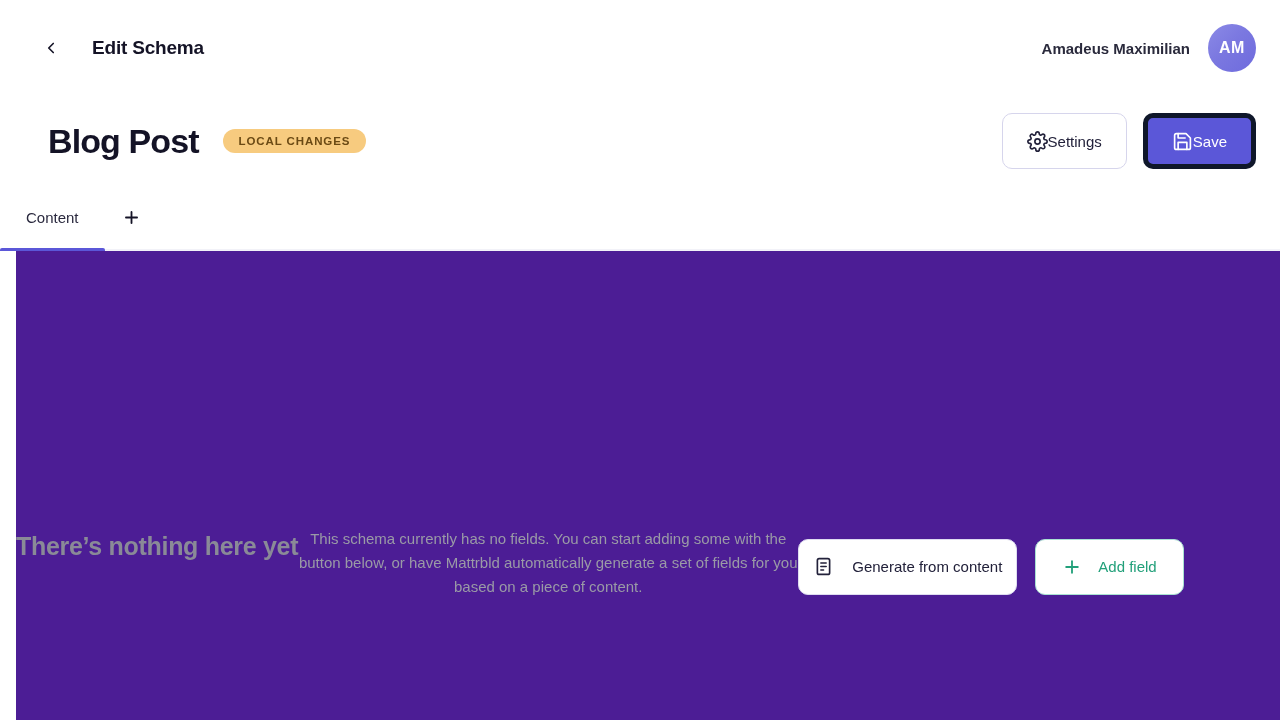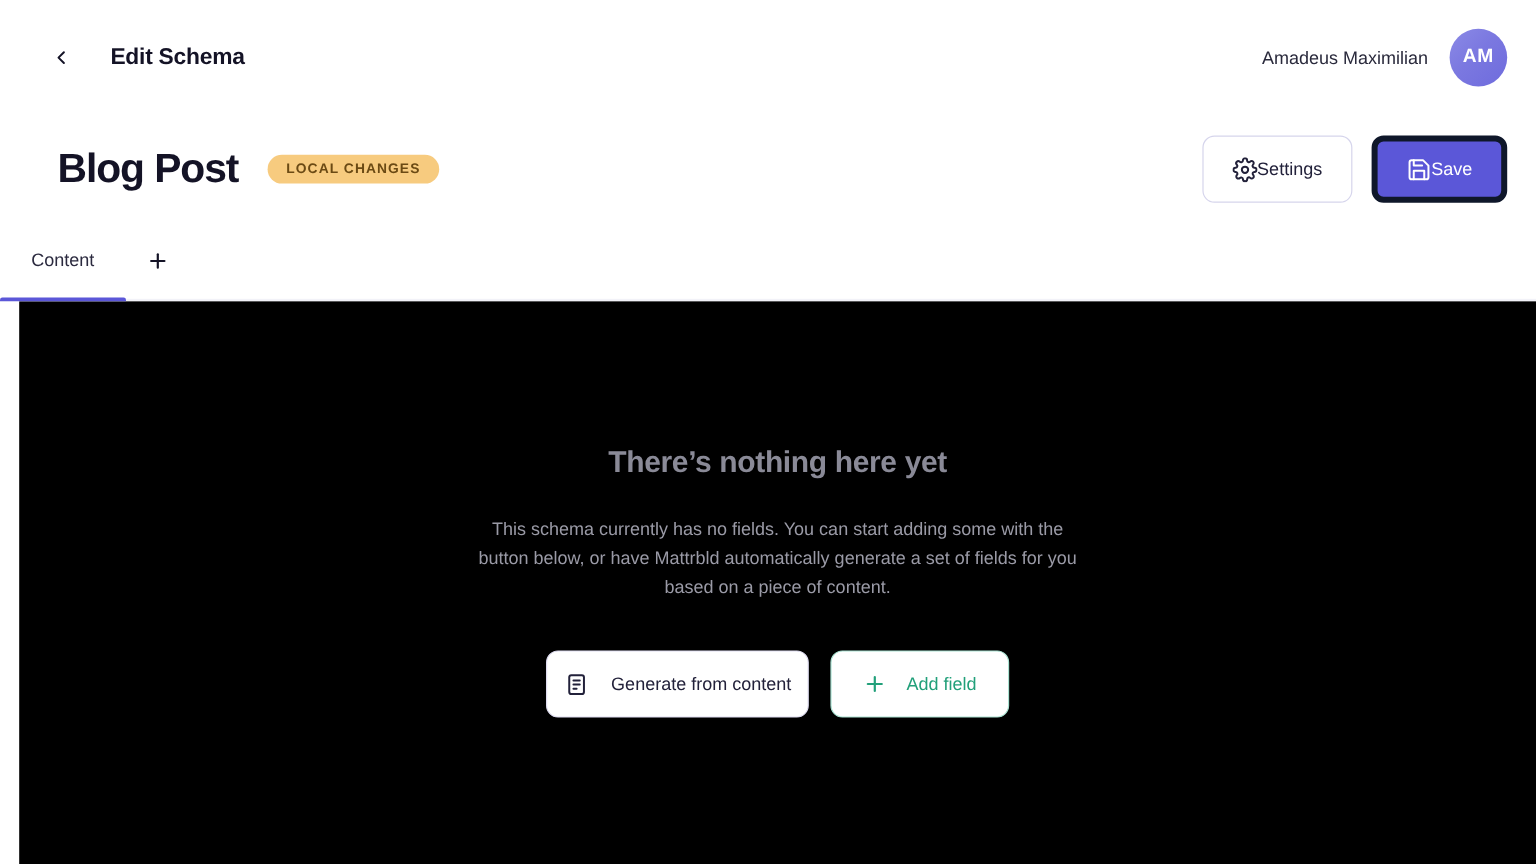--- a/index.html
+++ b/index.html
@@ -61,21 +61,21 @@
   .user-zone {
     display: flex;
     align-items: center;
     gap: 18px;
     cursor: pointer;
   }
 
   .user-name {
     font-size: 15px;
     color: #2a2a3c;
-    font-weight: 400;
+    font-weight: 700;
   }
 
   .avatar {
     width: 48px;
     height: 48px;
     border-radius: 50%;
     background: linear-gradient(135deg, #8b8ae6 0%, #7b78e0 45%, #6e6bdd 100%);
     color: #ffffff;
     font-size: 16px;
     font-weight: 700;
@@ -202,23 +202,23 @@
     background: none;
     border: none;
     cursor: pointer;
     color: #141326;
   }
 
   
   .content {
     flex: 1 1 auto;
     display: flex;
-    flex-direction: column;
-    align-items: center;
-    background: #000000;
+    flex-direction: row;
+    align-items: center;
+    background: #4c1d95;
     padding-top: 122px;
     margin-left: 16px;
   }
 
   .empty-title {
     font-size: 25px;
     font-weight: 700;
     color: #8a8a97;
     letter-spacing: -0.3px;
     line-height: 1;

